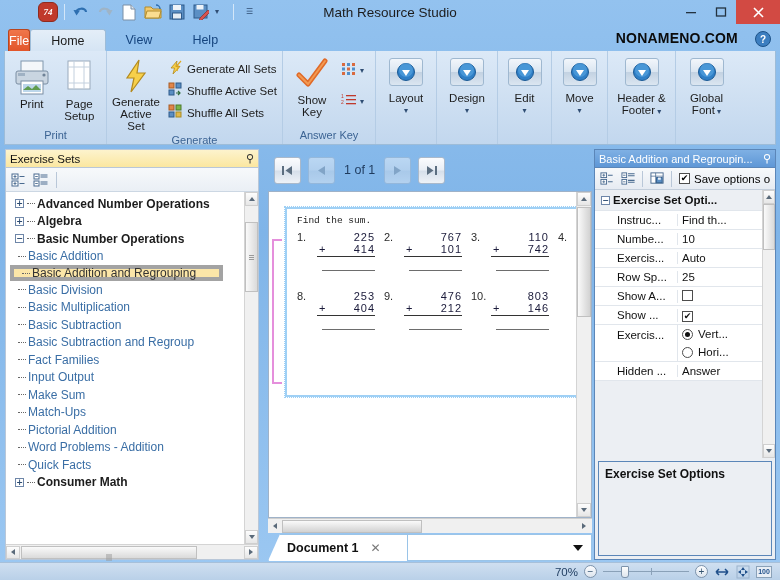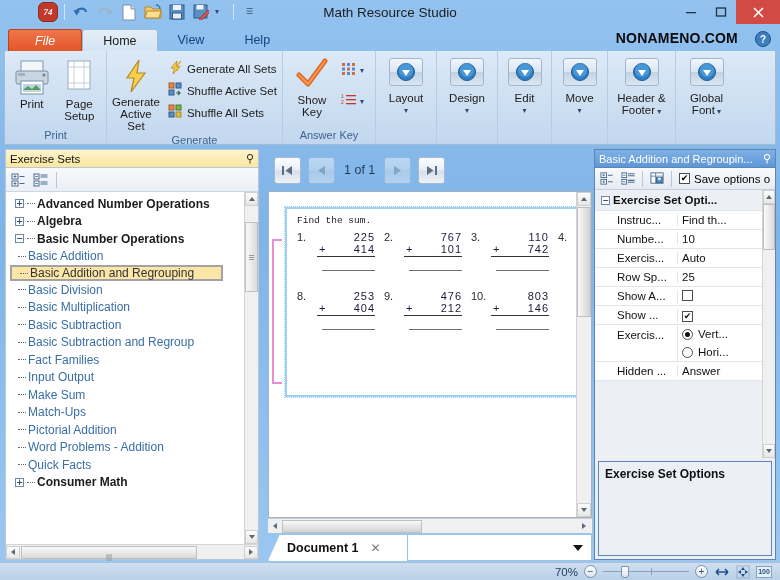--- a/index.html
+++ b/index.html
@@ -38,21 +38,21 @@
 
   
   .tabsrow { position:relative; height:23px; padding-left:8px; display:flex; align-items:flex-end; }
   .tab {
     height:22px; padding:0 20px; line-height:22px; font-size:12.5px;
     color:#15447e; cursor:pointer; position:relative;
   }
   .tab.file {
     background:linear-gradient(180deg,#f0764a 0%,#e2552a 100%);
     color:#fff; border:1px solid #b8451f; border-bottom:none;
-    border-radius:3px 3px 0 0; font-weight:normal; padding:0 26px;font-style:italic;
+    border-radius:3px 3px 0 0; font-weight:normal; padding:0 0;
   }
   .tab.active {
     background:linear-gradient(180deg,#e4eef8 0%,#d6e5f4 100%);
     border:1px solid #9dbcd8; border-bottom:1px solid #d6e5f4;
     border-radius:3px 3px 0 0; color:#1c1c1c;
   }
   .brandtext {
     position:absolute; right:42px; top:2px; font-size:14px; font-weight:bold;
     color:#0b0b0b; letter-spacing:0.2px;
   }
@@ -112,21 +112,21 @@
     height:24px; background:linear-gradient(180deg,#f7f9fb 0%,#eaeff5 100%);
     border-bottom:1px solid #ccd7e3; display:flex; align-items:center; gap:4px; padding:0 4px;
   }
   .ttbtn { width:18px; height:18px; display:flex; align-items:center; justify-content:center; cursor:pointer; border:1px solid transparent;}
   .ttsep { width:1px; height:16px; background:#b9c7d8; margin:0 2px; }
   .treewrap { flex:1; position:relative; overflow:hidden; background:#fff; }
   .tree { position:absolute; left:0; top:0; right:14px; bottom:0; padding:3px 0 0 4px; overflow:hidden; }
   .tnode { display:flex; align-items:center; height:17.5px; font-size:12px; white-space:nowrap; cursor:pointer; }
   .tnode.root { font-weight:bold; color:#1c1c1c; }
   .tnode.leaf { color:#3a6ea5; padding-left:20px; }
-  .tnode.leaf.sel { background:#fbe6a8; border:2px solid #a3a3a3; color:#333; height:16px; width:213px; }
+  .tnode.leaf.sel { background:#fbe6a8; border:4px solid #a3a3a3; color:#333; height:16px; width:213px; }
   .expander {
     width:9px; height:9px; border:1px solid #6e86a8; background:#fff;
     font-size:8px; line-height:7px; text-align:center; color:#2b4a70;
     margin-right:3px; margin-left:5px; font-family:"DejaVu Sans", sans-serif;
   }
   .dashline { width:8px; border-top:1px dotted #666; margin-right:2px; }
   .vscroll {
     position:absolute; right:0; top:0; width:14px; bottom:0;
     background:#f0f0f0; border-left:1px solid #d4d4d4;
   }

